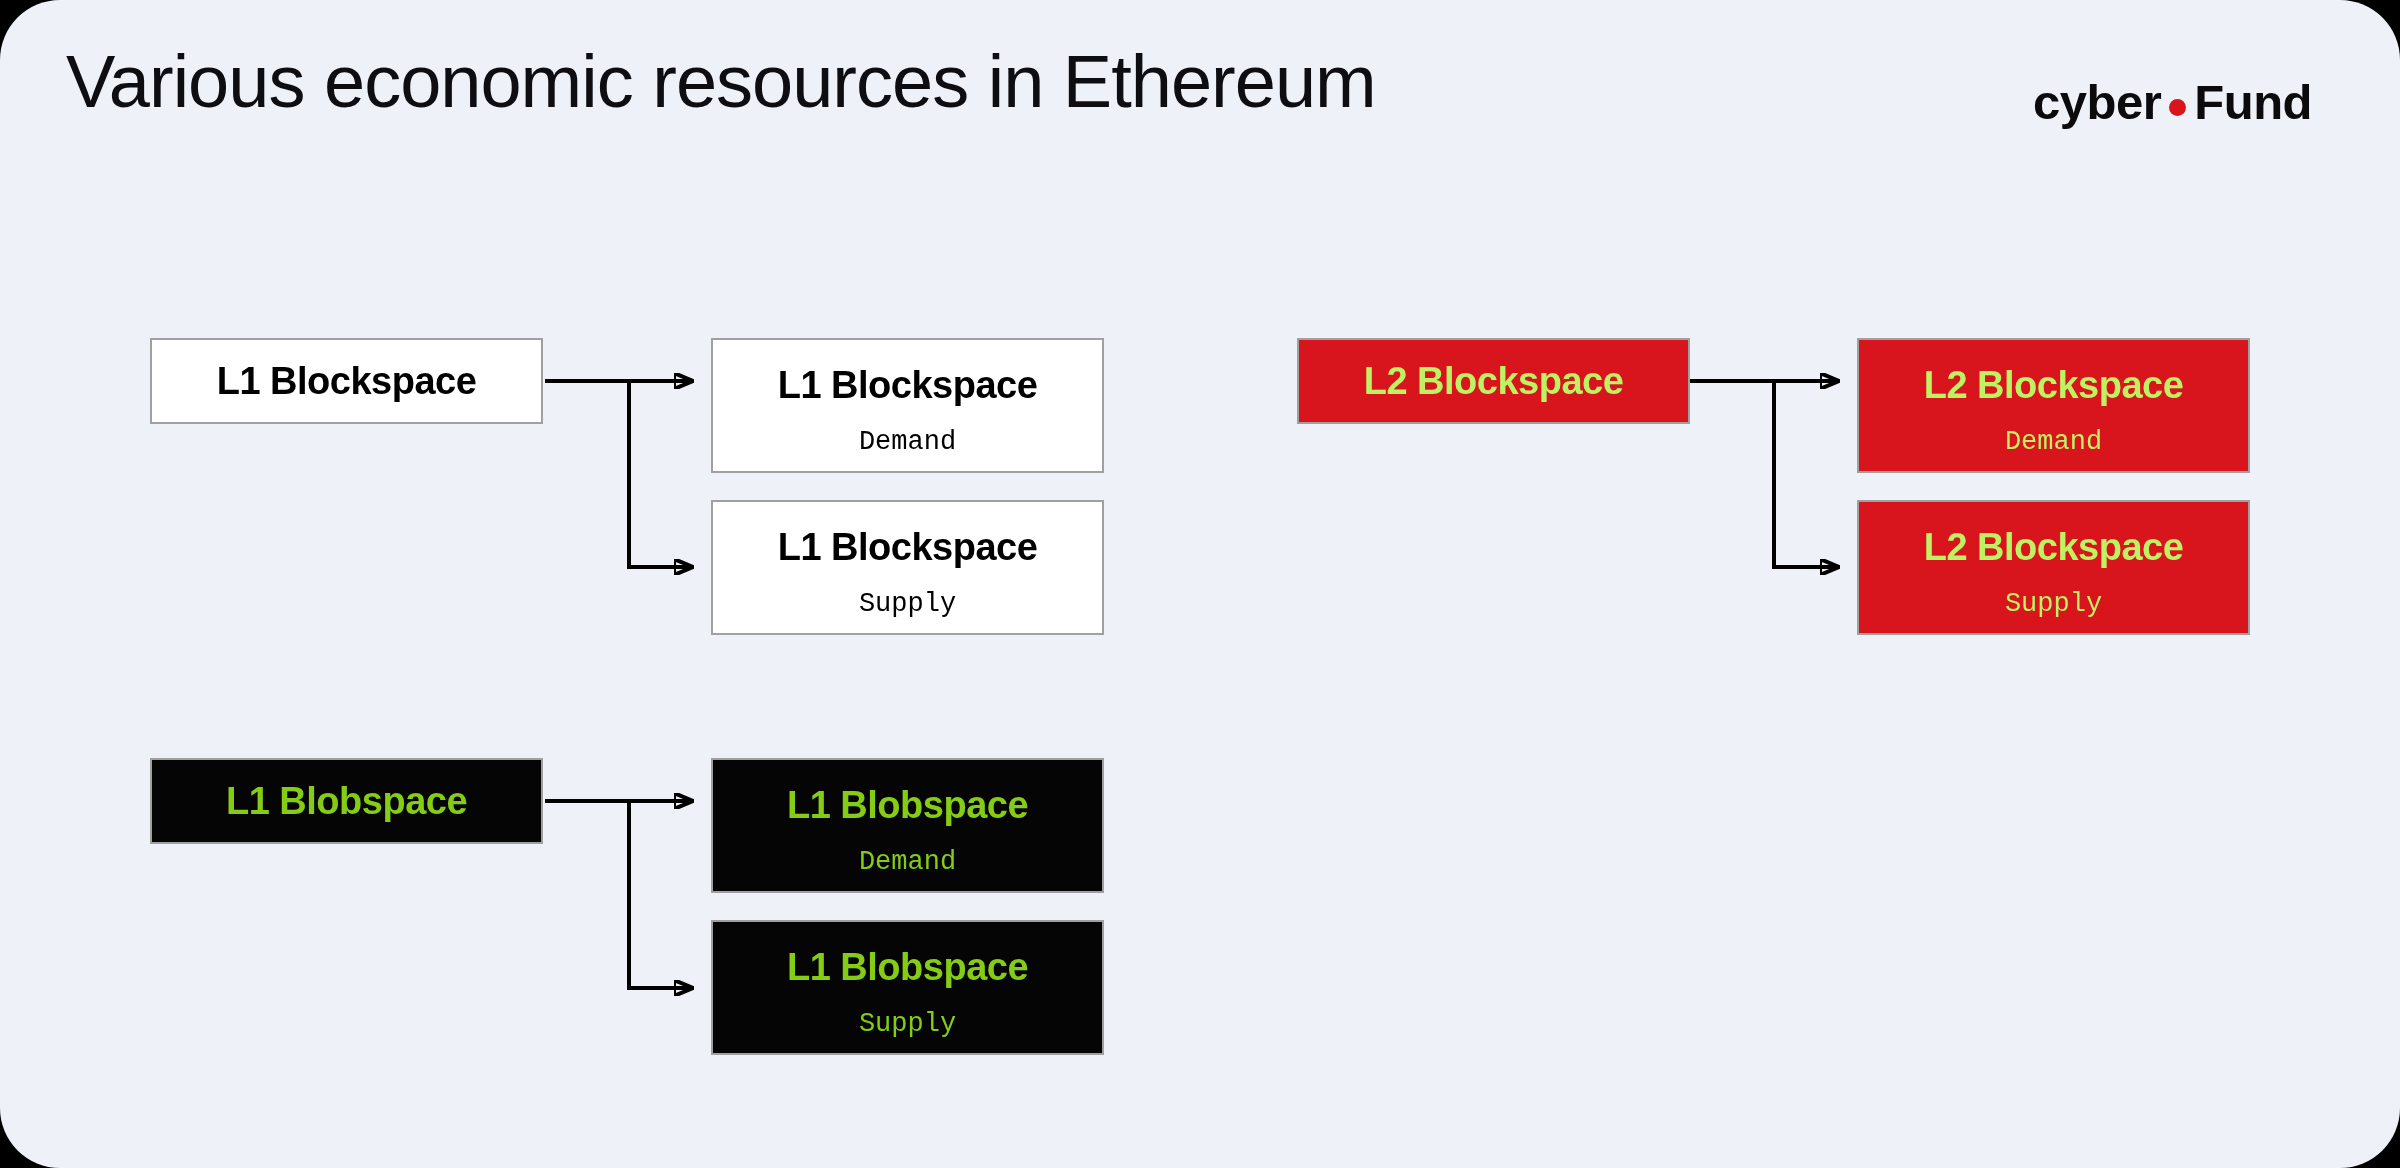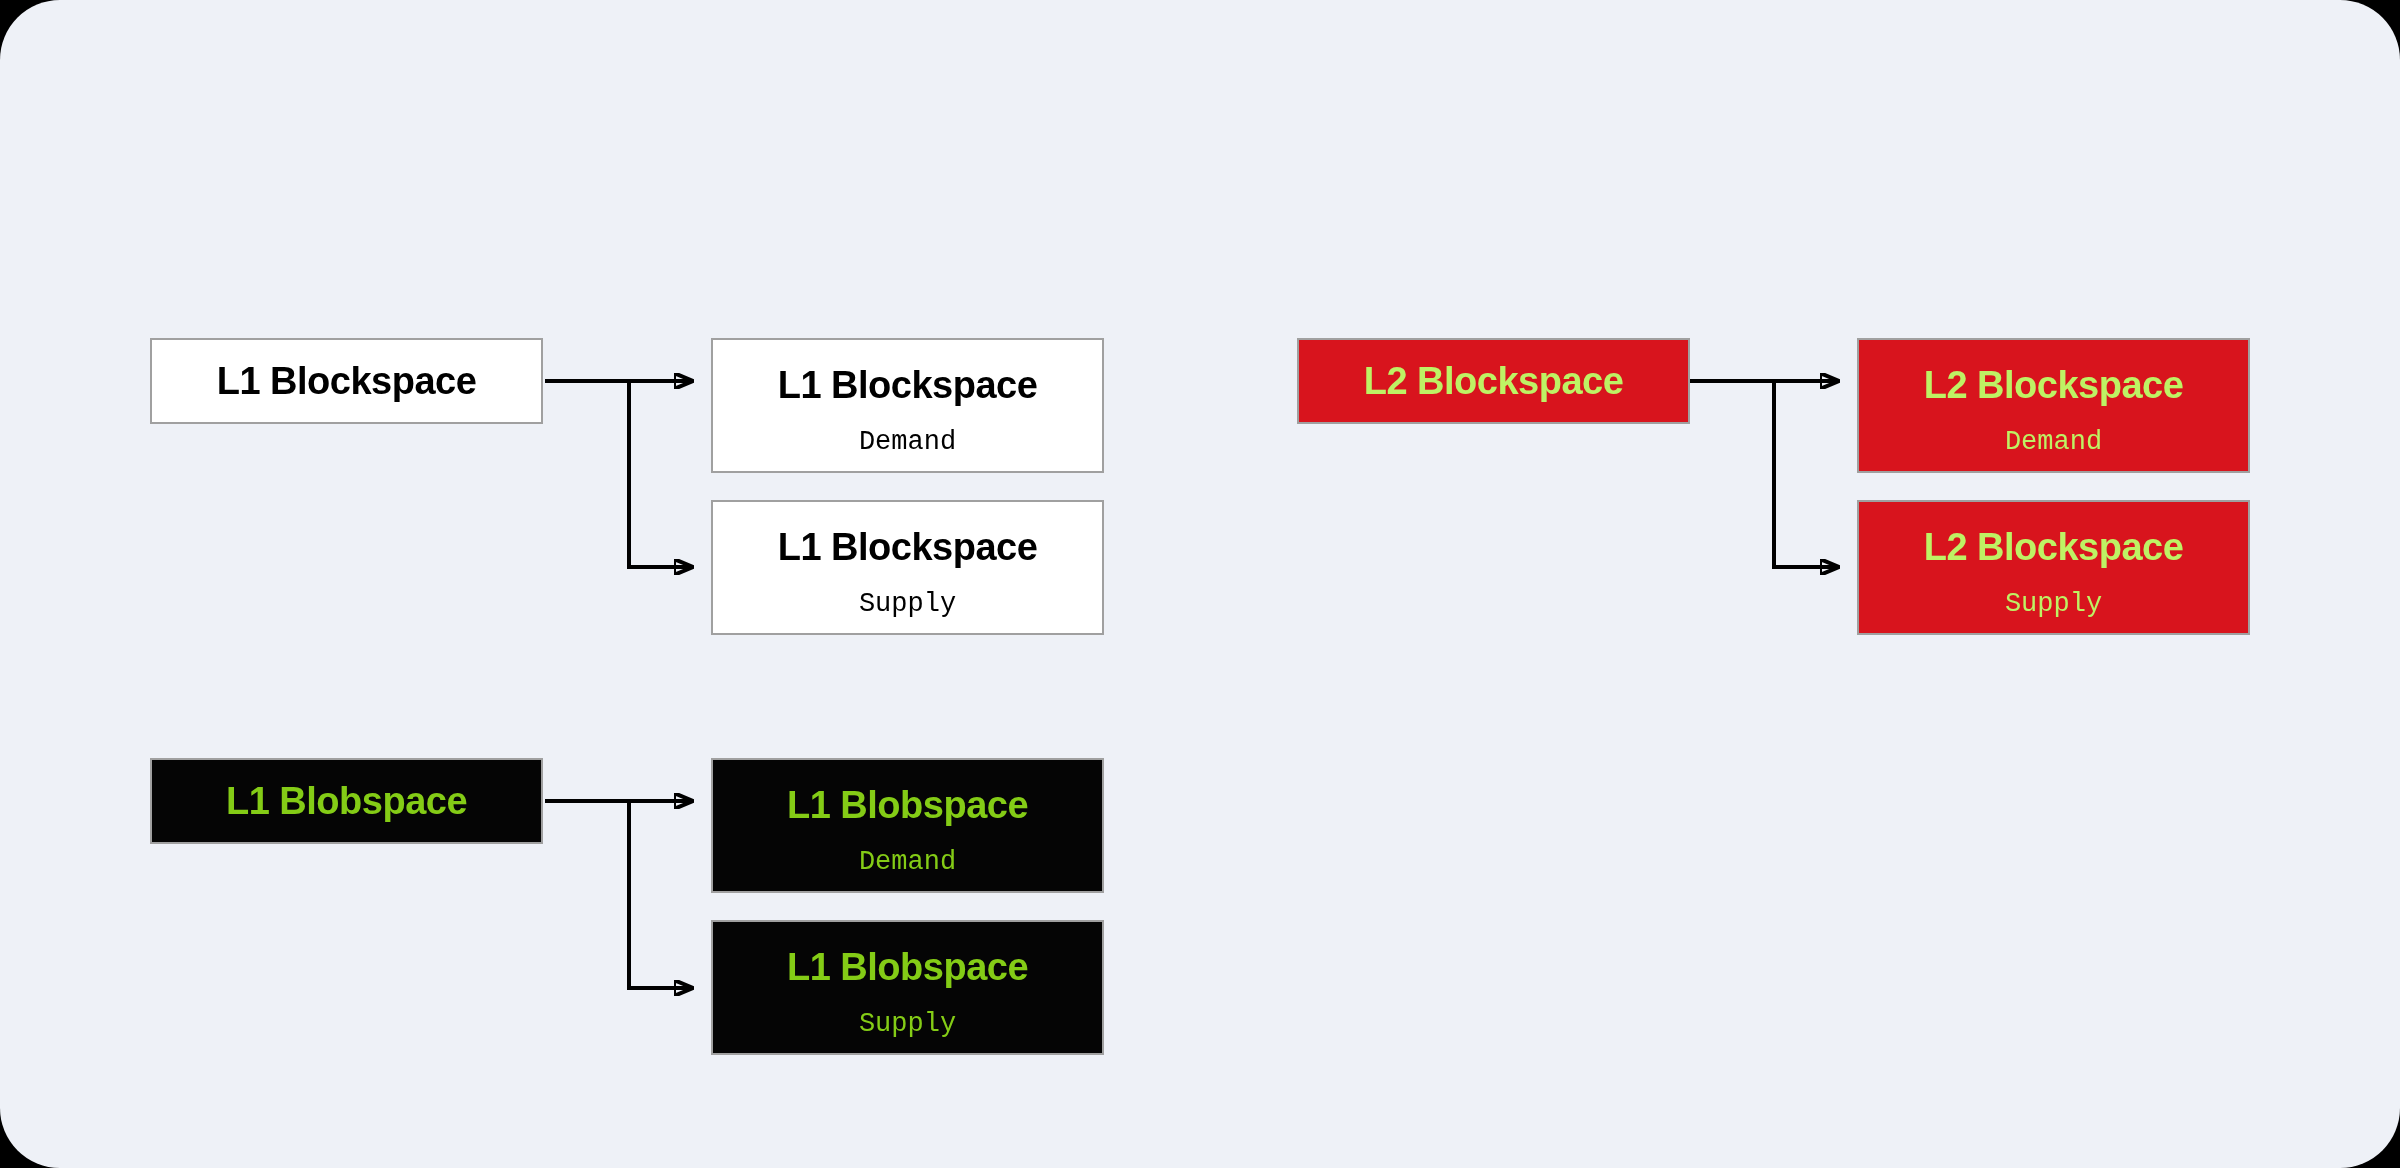--- a/index.html
+++ b/index.html
@@ -133,20 +133,22 @@
     stroke-width: 4px;
     fill: none;
   }
 </style>
 </head>
 <body>
 
 <div class="stage">
   <div class="canvas">
 
+    <div class="title">Various economic resources in Ethereum</div>
+    <div class="logo"><span>cyber</span><span class="dot"></span><span>Fund</span></div>
 
     <svg class="arrows" viewBox="0 0 2400 1168" xmlns="http://www.w3.org/2000/svg">
       <defs>
         <marker id="ah" markerUnits="userSpaceOnUse" markerWidth="20" markerHeight="16" refX="18" refY="8" orient="auto">
           <path d="M0,0 L19,8 L0,16 Z" fill="#000000" stroke="none"></path>
         </marker>
       </defs>
 
       <path d="M545 381 H692" marker-end="url(#ah)"></path>
       <path d="M629 381 V567 H692" marker-end="url(#ah)"></path>

